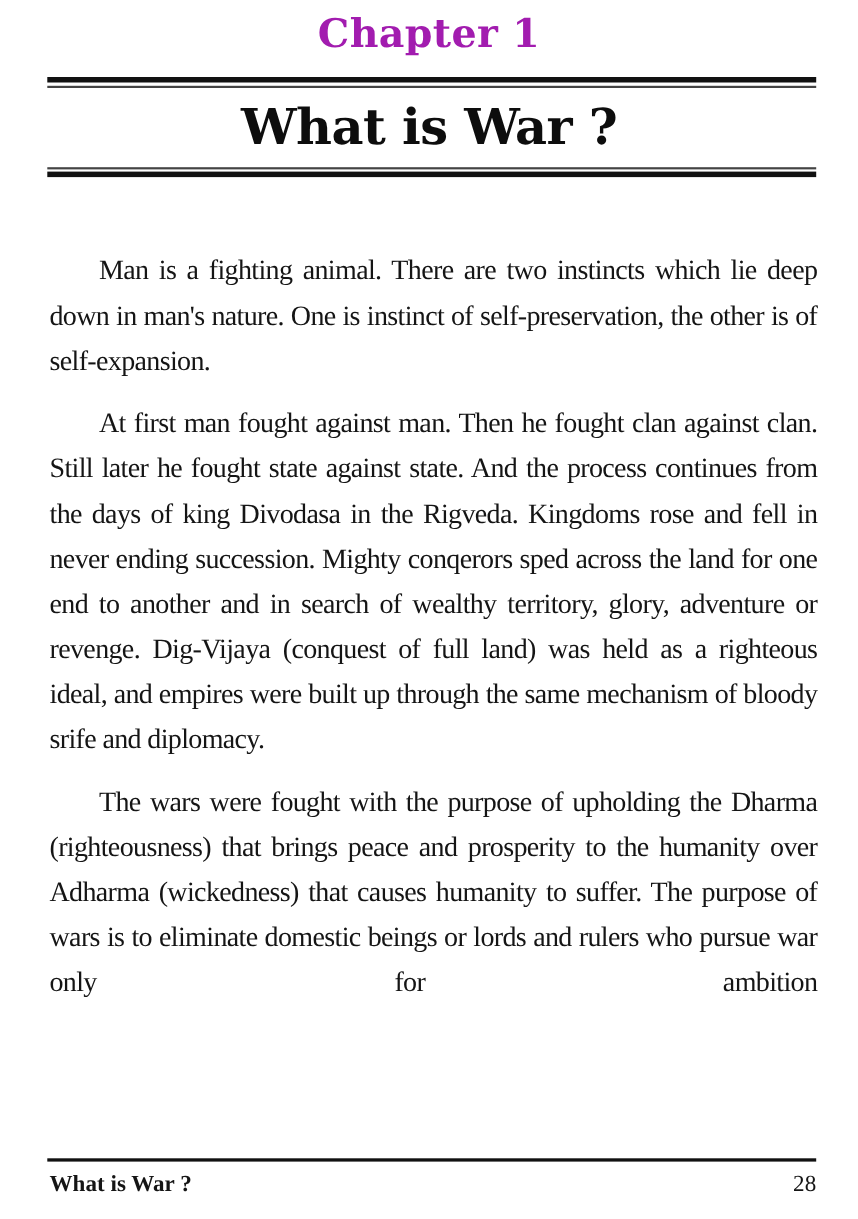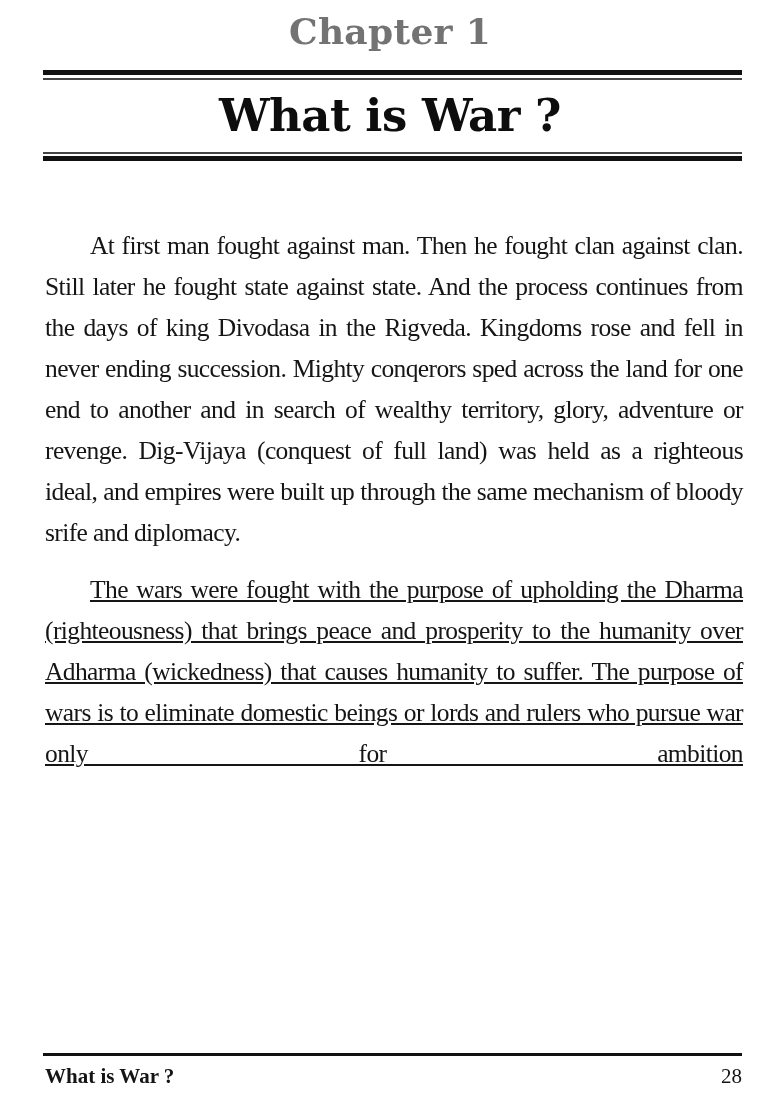--- a/index.html
+++ b/index.html
@@ -18,21 +18,21 @@
     .chapter-label {
       position: absolute;
       left: 0;
       width: 780px;
       top: 8px;
       text-align: center;
       font-size: 36px;
       font-weight: bold;
       letter-spacing: 0.3px;
       line-height: 46px;
-      color: #737373;
+      color: #a21caf;
     }
     .rule {
       position: absolute;
       left: 43px;
       width: 699px;
       background: #111111;
     }
     .rule.thick { height: 5px; }
     .rule.thin  { height: 1.5px; background: #444; }
     .chapter-title {
@@ -96,22 +96,23 @@
 
   <div class="rule thick" style="top:70px;"></div>
   <div class="rule thin" style="top:78px;"></div>
 
   <h1 class="chapter-title" style="margin:0;">What is War ?</h1>
 
   <div class="rule thin" style="top:152px;"></div>
   <div class="rule thick" style="top:156px;"></div>
 
   <div class="body-text">
+    <p class="para">Man is a fighting animal. There are two instincts which lie deep down in man's nature. One is instinct of self-preservation, the other is of self-expansion.</p>
     <p class="para">At first man fought against man. Then he fought clan against clan. Still later he fought state against state. And the process continues from the days of king Divodasa in the Rigveda. Kingdoms rose and fell in never ending succession. Mighty conqerors sped across the land for one end to another and in search of wealthy territory, glory, adventure or revenge. Dig-Vijaya (conquest of full land) was held as a righteous ideal, and empires were built up through the same mechanism of bloody srife and diplomacy.</p>
-    <p class="para" style="text-align-last: justify; text-decoration: underline;">The wars were fought with the purpose of upholding the Dharma (righteousness) that brings peace and prosperity to the humanity over Adharma (wickedness) that causes humanity to suffer. The purpose of wars is to eliminate domestic beings or lords and rulers who pursue war only for ambition</p>
+    <p class="para" style="text-align-last: justify;">The wars were fought with the purpose of upholding the Dharma (righteousness) that brings peace and prosperity to the humanity over Adharma (wickedness) that causes humanity to suffer. The purpose of wars is to eliminate domestic beings or lords and rulers who pursue war only for ambition</p>
   </div>
 
   <div class="footer-rule"></div>
   <div class="footer">
     <span class="footer-title">What is War ?</span>
     <span class="footer-page">28</span>
   </div>
 
 </div>
 

